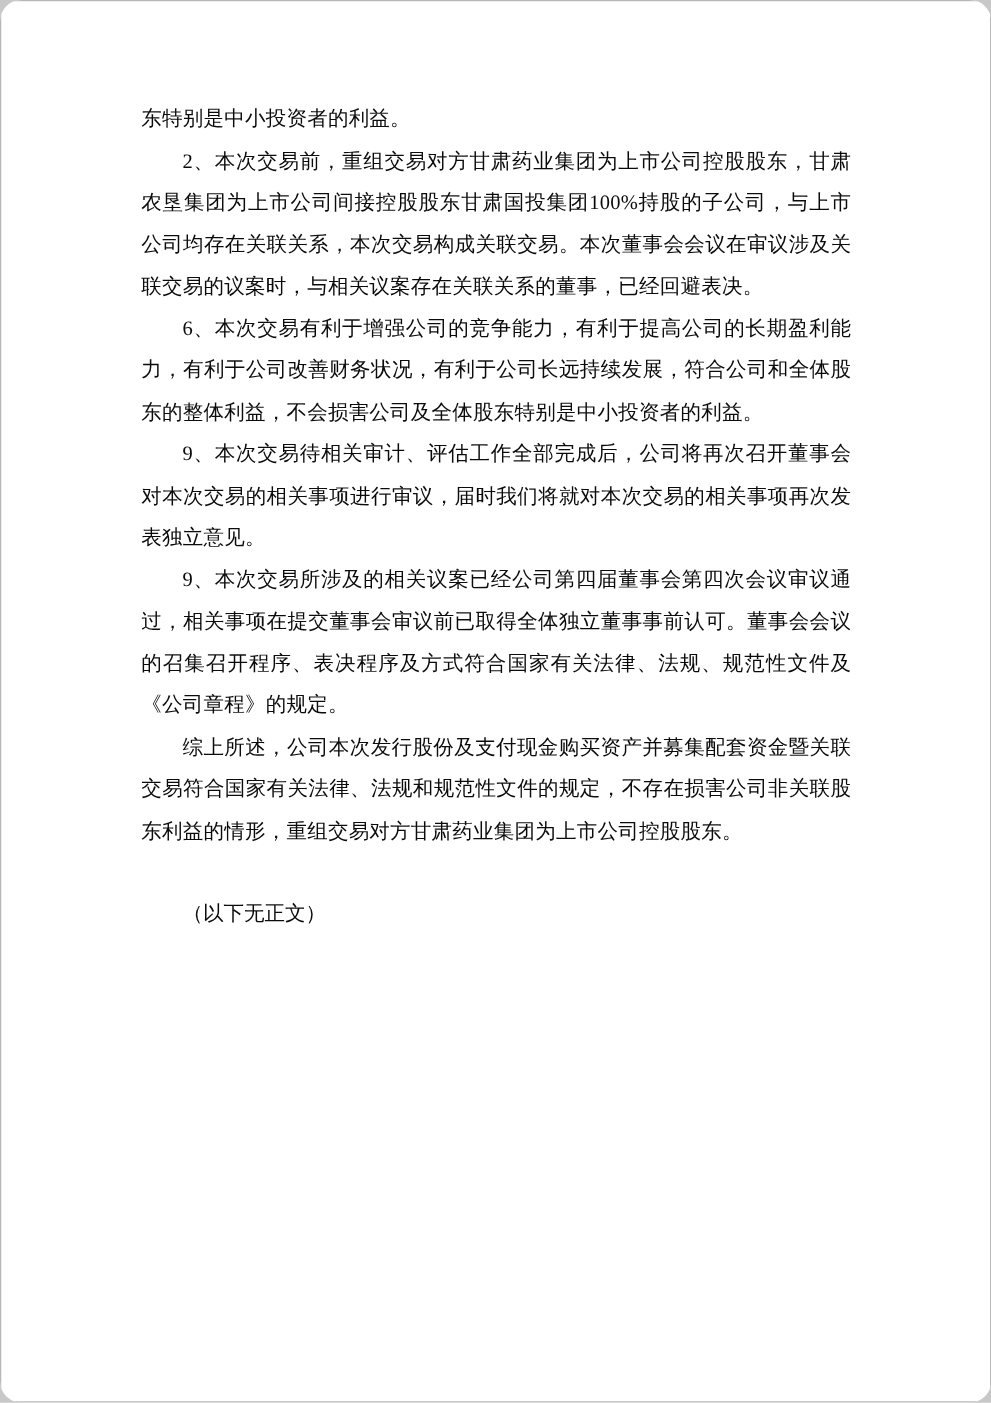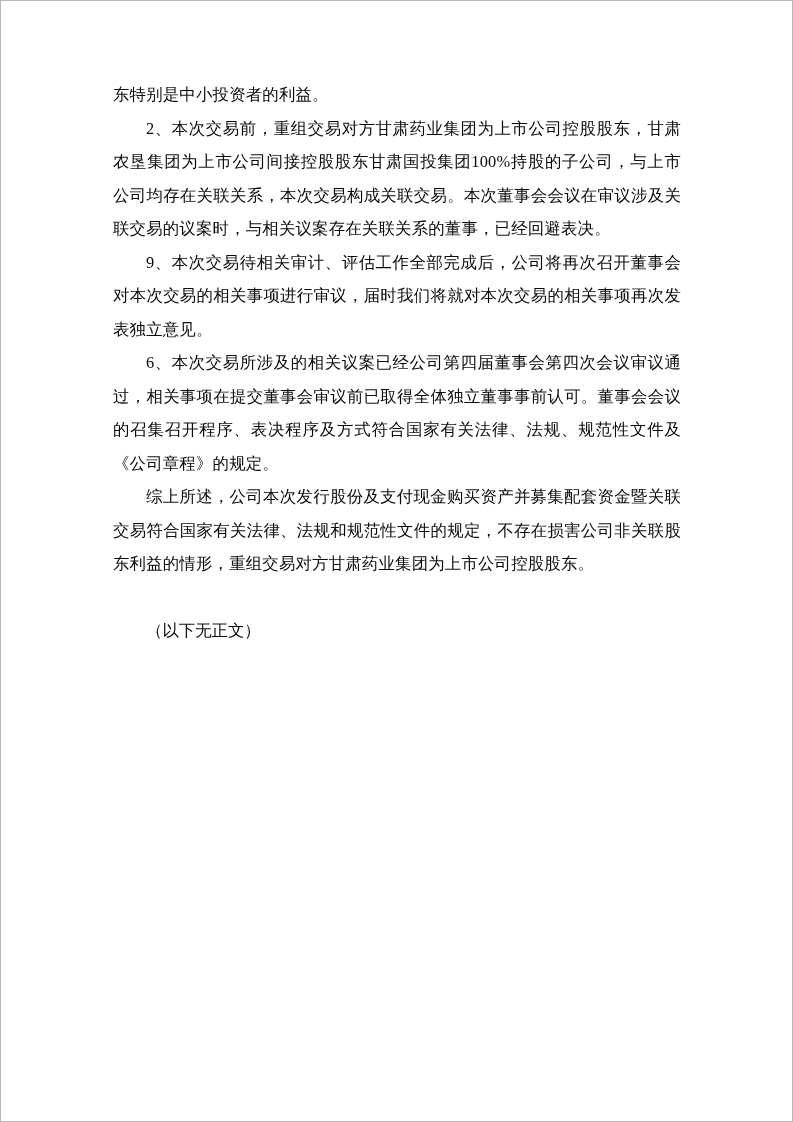--- a/index.html
+++ b/index.html
@@ -12,20 +12,21 @@
     justify-content: center;
     align-items: flex-start;
   }
   .page {
     position: relative;
     width: 793px;
     height: 1122px;
     background: #ffffff;
     box-sizing: border-box;
     overflow: hidden;
+    border-radius: 17px;
   }
   .page-border {
     position: absolute;
     left: 0;
     top: 0;
     width: 793px;
     height: 1122px;
     border: 1px solid #b8b8b8;
     box-sizing: border-box;
     pointer-events: none;
@@ -66,24 +67,25 @@
 
 <div class="page">
   <div class="page-border"></div>
 
   <div class="content">
 
     <p class="para">东特别是中小投资者的利益。</p>
 
     <p class="para indent">2、本次交易前，重组交易对方甘肃药业集团为上市公司控股股东，甘肃农垦集团为上市公司间接控股股东甘肃国投集团100%持股的子公司，与上市公司均存在关联关系，本次交易构成关联交易。本次董事会会议在审议涉及关联交易的议案时，与相关议案存在关联关系的董事，已经回避表决。</p>
 
+    <p class="para indent">6、本次交易有利于增强公司的竞争能力，有利于提高公司的长期盈利能力，有利于公司改善财务状况，有利于公司长远持续发展，符合公司和全体股东的整体利益，不会损害公司及全体股东特别是中小投资者的利益。</p>
 
     <p class="para indent">9、本次交易待相关审计、评估工作全部完成后，公司将再次召开董事会对本次交易的相关事项进行审议，届时我们将就对本次交易的相关事项再次发表独立意见。</p>
 
-    <p class="para indent">6、本次交易所涉及的相关议案已经公司第四届董事会第四次会议审议通过，相关事项在提交董事会审议前已取得全体独立董事事前认可。董事会会议的召集召开程序、表决程序及方式符合国家有关法律、法规、规范性文件及《公司章程》的规定。</p>
+    <p class="para indent">9、本次交易所涉及的相关议案已经公司第四届董事会第四次会议审议通过，相关事项在提交董事会审议前已取得全体独立董事事前认可。董事会会议的召集召开程序、表决程序及方式符合国家有关法律、法规、规范性文件及《公司章程》的规定。</p>
 
     <p class="para indent">综上所述，公司本次发行股份及支付现金购买资产并募集配套资金暨关联交易符合国家有关法律、法规和规范性文件的规定，不存在损害公司非关联股东利益的情形，重组交易对方甘肃药业集团为上市公司控股股东。</p>
 
     <div class="spacer-block"></div>
 
     <p class="closing">（以下无正文）</p>
 
   </div>
 </div>
 

